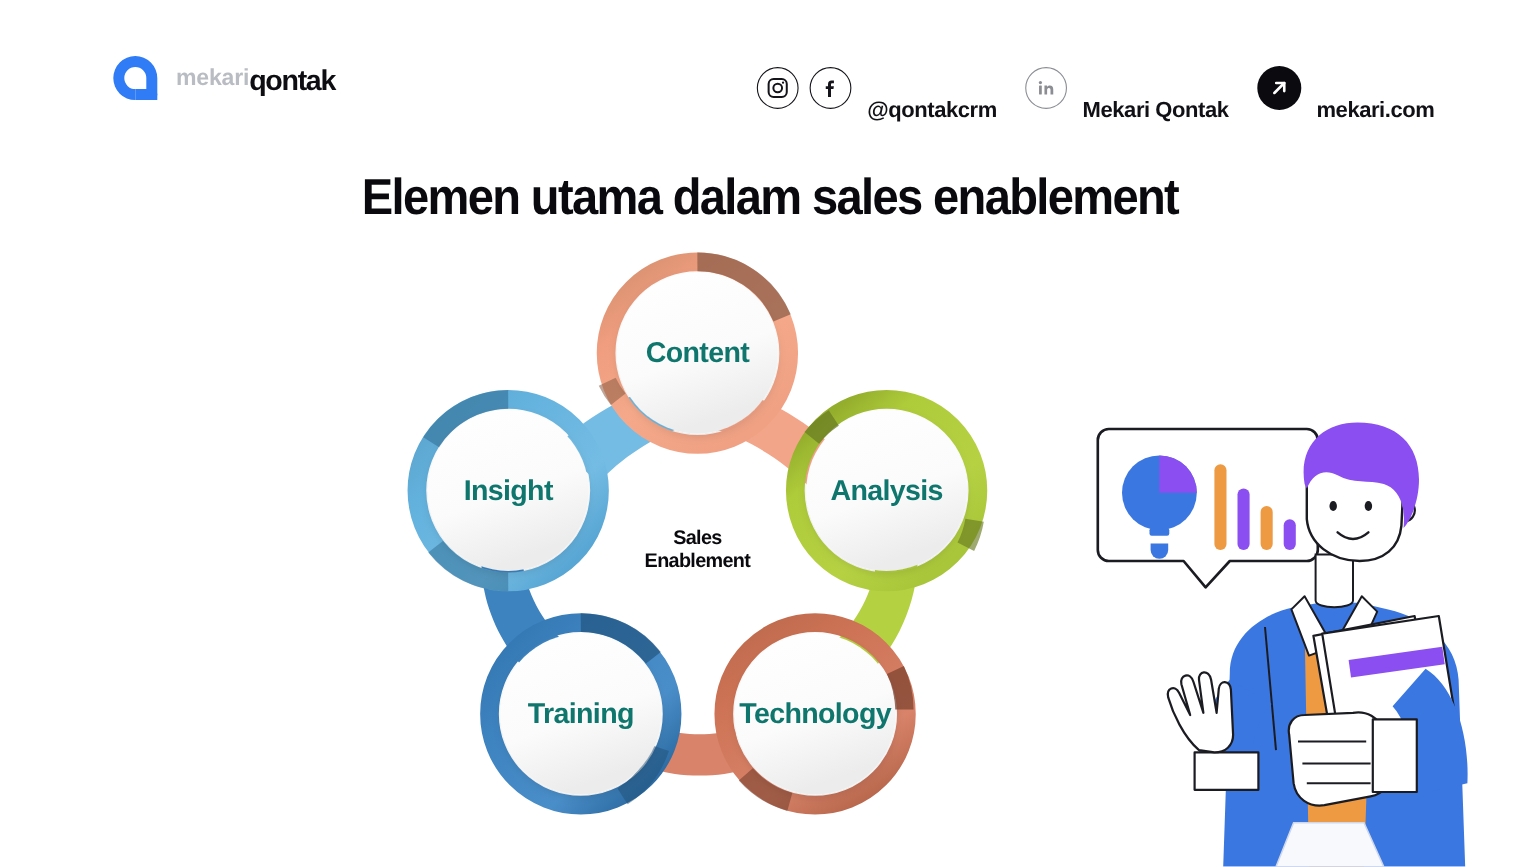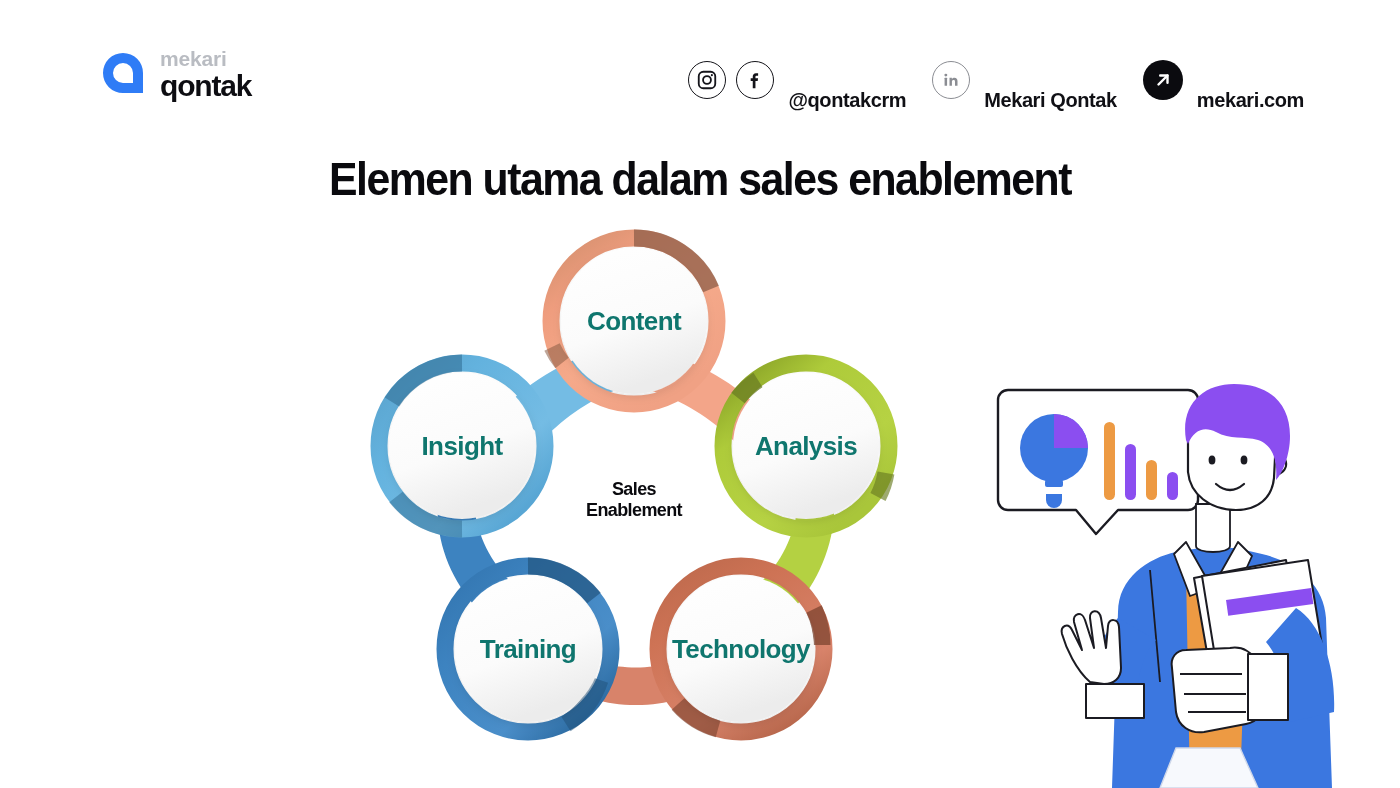--- a/index.html
+++ b/index.html
@@ -21,27 +21,27 @@
     position:absolute;
     left:0; top:0;
     width:1400px; height:130px;
   }
   .brand {
     position:absolute;
     left:100px; top:48px;
     display:flex; align-items:center; gap:14px;
   }
   .brand-mark { width:46px; height:50px; flex:0 0 auto; }
-  .brand-words { display:flex; flex-direction:column; line-height:1; }
+  .brand-words { display:flex; line-height:1; }
   .brand-top {
     font-size:21px; font-weight:700; color:#b9bcc2;
     letter-spacing:-0.2px; margin-bottom:2px;
   }
   .brand-bottom {
-    font-size:30px; font-weight:700; color:#0d0d12;
+    font-size:26px; font-weight:700; color:#0d0d12;
     letter-spacing:-1.2px;
   }
 
   .social {
     position:absolute;
     right:96px; top:58px;
     display:flex; align-items:center; gap:0px;
     height:44px;
   }
   .ic-ring {

